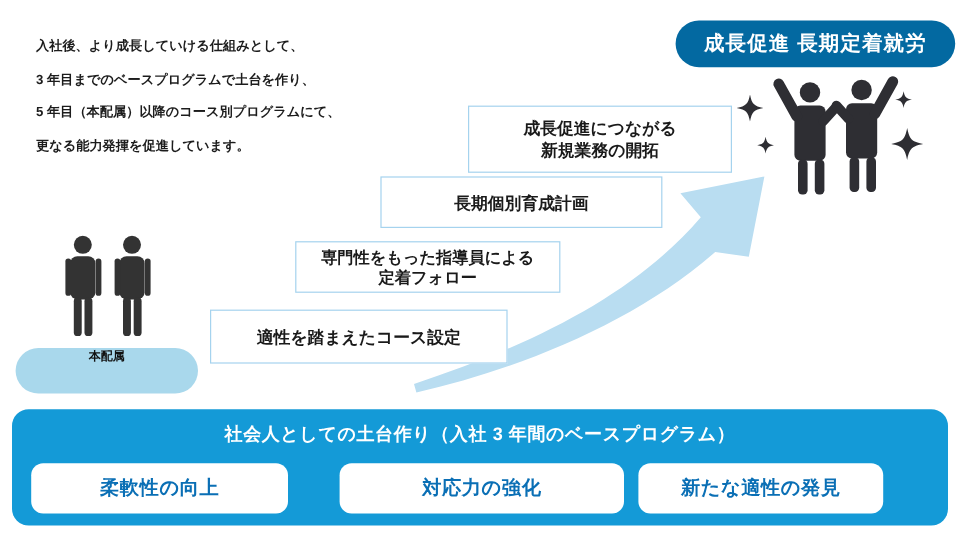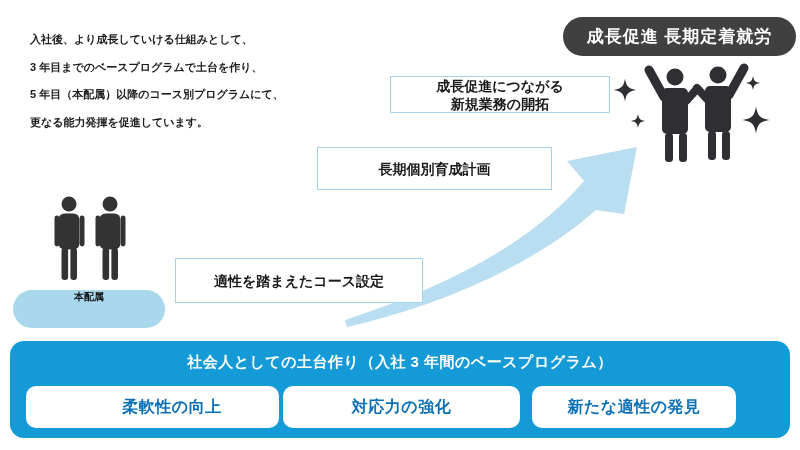--- a/index.html
+++ b/index.html
@@ -5,31 +5,31 @@
   html,body{margin:0;padding:0;background:#fff;}
   #stage{position:relative;width:800px;height:450px;background:#ffffff;overflow:hidden;
          font-family:"Liberation Sans","DejaVu Sans",sans-serif;}
 
   
   .intro{position:absolute;left:30px;top:26px;width:370px;font-size:11px;line-height:27.5px;
          font-weight:600;color:#1c1c1c;}
 
   
   .goal-badge{position:absolute;left:563px;top:17px;width:233px;height:39px;border-radius:20px;
-        background:#404040;color:#ffffff;font-weight:bold;font-size:17px;letter-spacing:1px;
+        background:#0369a1;color:#ffffff;font-weight:bold;font-size:17px;letter-spacing:1px;
         display:flex;align-items:center;justify-content:center;}
 
   
   .step{position:absolute;background:#ffffff;border:1.5px solid #a5d3ee;box-sizing:border-box;
         display:flex;flex-direction:column;align-items:center;justify-content:center;
         font-weight:bold;color:#1a1a1a;font-size:14px;line-height:18px;text-align:center;z-index:3;}
   .step.s1{left:175px;top:258px;width:248px;height:45px;}
   .step.s2{left:246px;top:201px;width:221px;height:43px;font-size:13.5px;line-height:17px;}
   .step.s3{left:317px;top:147px;width:235px;height:43px;}
-  .step.s4{left:390px;top:76px;width:220px;height:37px;}
+  .step.s4{left:390px;top:88px;width:220px;height:56px;}
 
   
   .arrow-svg{position:absolute;left:0;top:0;z-index:1;}
 
   
   .employees-svg{position:absolute;left:50px;top:196px;z-index:2;}
   .celebration-svg{position:absolute;left:596px;top:57px;z-index:2;}
 
   
   .assign-badge{position:absolute;left:13px;top:290px;width:152px;height:38px;border-radius:19px;
@@ -37,21 +37,21 @@
         display:flex;justify-content:center;z-index:3;}
 
   
   .base-bar{position:absolute;left:10px;top:341px;width:780px;height:97px;border-radius:14px;
         background:#149ad7;z-index:4;}
   .base-title{position:absolute;left:0;top:12px;width:100%;text-align:center;color:#ffffff;
         font-weight:bold;font-size:15px;letter-spacing:0.5px;}
   .base-item{position:absolute;top:45px;height:42px;border-radius:10px;background:#ffffff;
         color:#0a6fb5;font-weight:bold;font-size:16px;letter-spacing:0.5px;
         display:flex;align-items:center;justify-content:center;}
-  .base-item.b1{left:16px;width:214px;padding-left:39px;}
+  .base-item.b1{left:16px;width:214px;}
   .base-item.b2{left:273px;width:237px;}
   .base-item.b3{left:522px;width:204px;}
 </style>
 </head>
 <body>
 
 <div id="stage">
 
   <div class="intro">
     <div>入社後、より成長していける仕組みとして、</div>
@@ -99,20 +99,24 @@
     </g>
   </svg>
 
   <div class="step s4">
     <span>成長促進につながる</span>
     <span>新規業務の開拓</span>
   </div>
   <div class="step s3">
     <span>長期個別育成計画</span>
   </div>
+  <div class="step s2">
+    <span>専門性をもった指導員による</span>
+    <span>定着フォロー</span>
+  </div>
   <div class="step s1">
     <span>適性を踏まえたコース設定</span>
   </div>
 
   <svg class="employees-svg" width="80" height="92" viewBox="0 0 80 92" aria-hidden="true">
     <g fill="#333333">
       <g>
         <circle cx="19" cy="8" r="7.5"></circle>
         <rect x="8.5" y="17.5" width="21" height="36" rx="6"></rect>
         <rect x="4.5" y="19.5" width="4.8" height="31" rx="2.4"></rect>

